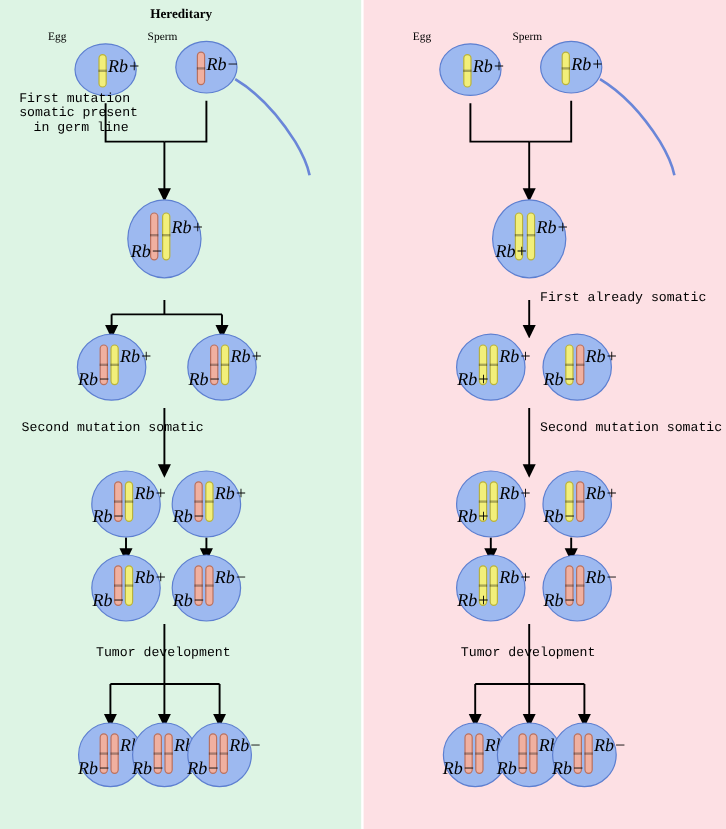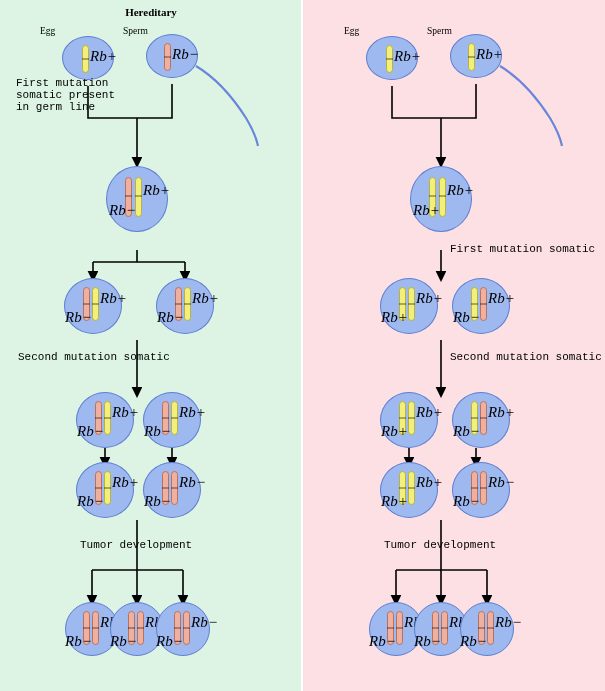--- a/index.html
+++ b/index.html
@@ -133,21 +133,21 @@
   <div class="txt" style="left:123px;top:26px;">Sperm</div>
   <div class="cell sperm" style="left:146px;top:34px;">
     <div class="chr pink" style="left:17px;top:8px;height:28px;">
         <div class="notch" style="top:12px;"></div>
       </div>
     <div class="lbl" style="left:25px;top:11px;">Rb−</div>
   </div>
 
   <div class="caption" style="left:16px;top:78px;">First mutation</div>
   <div class="caption" style="left:16px;top:90px;">somatic present</div>
-  <div class="caption" style="left:16px;top:102px;">in germ line</div>
+  <div class="caption" style="left:28px;top:102px;">in germ line</div>
 
   <div class="cell big" style="left:106px;top:166px;">
     <div class="chr pink" style="left:18px;top:10px;height:40px;">
         <div class="notch" style="top:17px;"></div>
       </div>
     <div class="chr yellow" style="left:28px;top:10px;height:40px;">
         <div class="notch" style="top:17px;"></div>
       </div>
     <div class="lbl" style="left:36px;top:15px;">Rb+</div>
     <div class="lbl" style="left:2px;top:35px;">Rb−</div>
@@ -271,21 +271,21 @@
     <div class="chr yellow" style="left:18px;top:10px;height:40px;">
         <div class="notch" style="top:17px;"></div>
       </div>
     <div class="chr yellow" style="left:28px;top:10px;height:40px;">
         <div class="notch" style="top:17px;"></div>
       </div>
     <div class="lbl" style="left:36px;top:15px;">Rb+</div>
     <div class="lbl" style="left:2px;top:35px;">Rb+</div>
   </div>
 
-  <div class="caption" style="left:450px;top:244px;">First mutation somatic</div>
+  <div class="caption" style="left:450px;top:244px;">First already somatic</div>
 
   <div class="cell std" style="left:380px;top:278px;">
     <div class="chr yellow" style="left:18px;top:8px;height:34px;">
         <div class="notch" style="top:15px;"></div>
       </div>
     <div class="chr yellow" style="left:27px;top:8px;height:34px;">
         <div class="notch" style="top:15px;"></div>
       </div>
     <div class="lbl" style="left:35px;top:11px;">Rb+</div>
     <div class="lbl" style="left:0px;top:30px;">Rb+</div>

